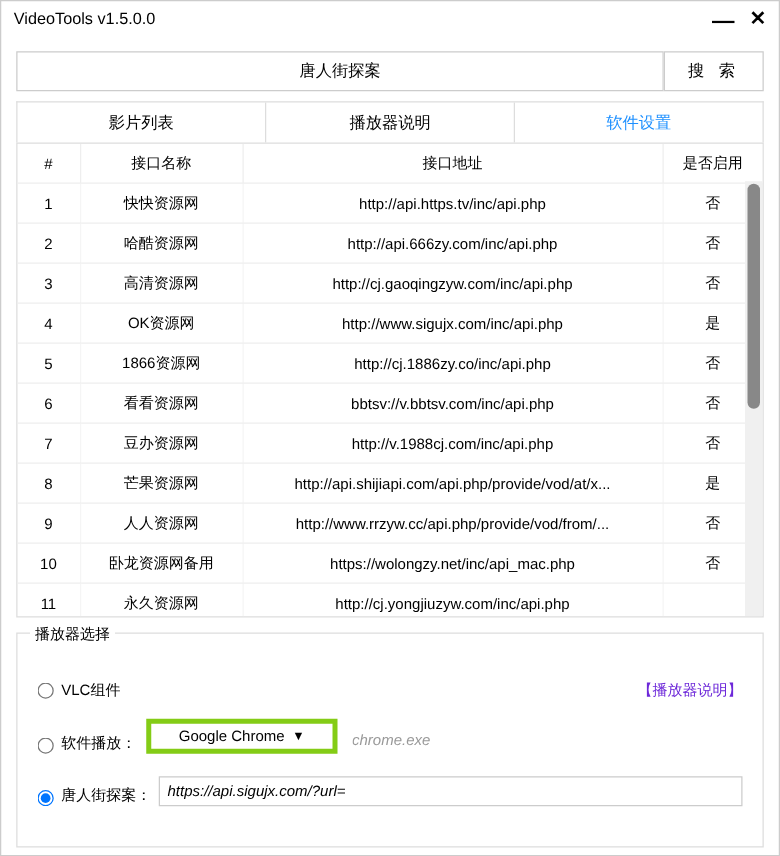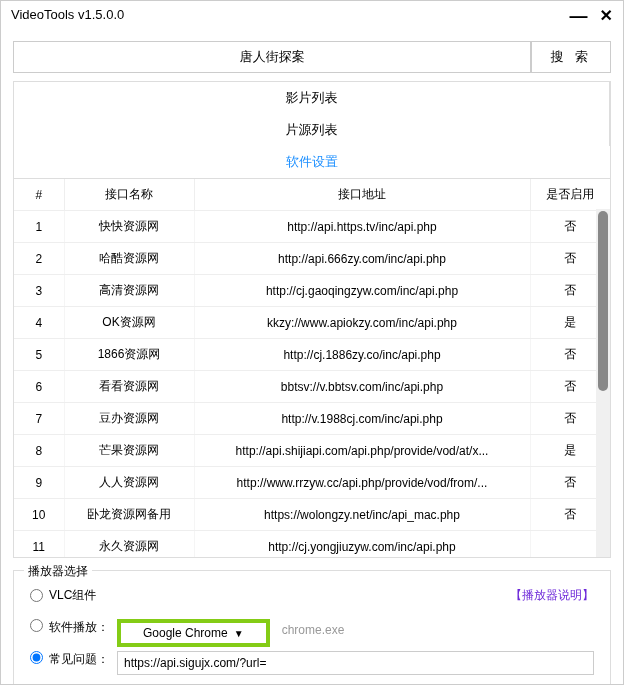--- a/index.html
+++ b/index.html
@@ -6,48 +6,48 @@
 body { font-family: "Microsoft YaHei", sans-serif; font-size: 12px; background: #fff; width: 624px; height: 685px; border: 1px solid #ccc; display: flex; flex-direction: column; }
 .titlebar { display: flex; align-items: flex-start; padding: 6px 10px; font-size: 13px; }
 .titlebar-title { flex: 1; }
 .titlebar-controls { display: flex; gap: 12px; align-items: center; }
 .min-icon { font-weight: bold; font-size: 18px; cursor: pointer; line-height: 1; }
 .close-icon { font-weight: bold; font-size: 16px; cursor: pointer; line-height: 1; }
 .content { padding: 10px 12px; display: flex; flex-direction: column; flex: 1; gap: 8px; }
 .search-row { display: flex; gap: 0; }
 .search-input { flex: 1; border: 1px solid #ccc; padding: 6px 8px; text-align: center; font-size: 13px; outline: none; }
 .search-btn { border: 1px solid #ccc; background: #fff; padding: 6px 18px; font-size: 13px; cursor: pointer; letter-spacing: 4px; }
-.tabs { display: flex; border: 1px solid #ddd; border-bottom: none; flex-direction: column; }
+.tabs { display: flex; border: 1px solid #ddd; border-bottom: none; }
 .tab { flex: 1; text-align: center; padding: 7px 0; font-size: 13px; border-right: 1px solid #ddd; cursor: pointer; }
 .tab:last-child { border-right: none; }
 .tab.active { color: #1e90ff; }
 .table-wrap { border: 1px solid #ddd; flex: 1; display: flex; flex-direction: column; overflow: hidden; position: relative; }
 .table-scroll { flex: 1; overflow: hidden; position: relative; }
 .scrollbar-track { position: absolute; right: 0; top: 30px; bottom: 0; width: 14px; background: #f0f0f0; }
 .scrollbar-thumb { position: absolute; right: 2px; top: 32px; width: 10px; height: 180px; background: #888; border-radius: 5px; }
 table { width: 100%; border-collapse: collapse; table-layout: fixed; }
 th, td { border-bottom: 1px solid #eee; padding: 7px 4px; text-align: center; font-size: 12px; white-space: nowrap; overflow: hidden; text-overflow: ellipsis; }
 th { font-weight: normal; background: #fff; border-right: 1px solid #eee; }
 td { border-right: 1px solid #f5f5f5; }
 th:last-child, td:last-child { border-right: none; }
 .col-idx { width: 50px; }
 .col-name { width: 130px; }
 .col-url { width: auto; }
 .col-enable { width: 80px; padding-right: 18px; }
 tbody tr.last-row td { border-bottom: none; padding-bottom: 2px; }
 .player-group { border: 1px solid #ddd; margin-top: 4px; padding: 12px 16px 18px 16px; position: relative; }
 .player-legend { position: absolute; top: -8px; left: 10px; background: #fff; padding: 0 4px; font-size: 12px; }
-.player-row { display: flex; align-items: flex-start; margin: 4px 0; gap: 6px; min-height: 28px; }
+.player-row { display: flex; align-items: flex-end; margin: 14px 0; gap: 6px; min-height: 28px; }
 .player-row.first { justify-content: space-between; }
 .radio { width: 13px; height: 13px; cursor: pointer; }
 .radio-label { font-size: 12px; min-width: 62px; }
 .player-help { color: #6d28d9; font-size: 12px; cursor: pointer; }
 .select-box { border: 4px solid #84cc16; padding: 3px 22px; font-size: 12px; cursor: pointer; display: inline-flex; align-items: center; gap: 6px; min-width: 120px; background: #fff; }
 .select-caret { font-size: 10px; }
-.text-input { border: 1px solid #ccc; padding: 4px 6px; font-size: 12px; flex: 1; outline: none; }
+.text-input { border: 1px solid #ccc; padding: 4px 6px; font-size: 12px; flex: 1; outline: none; font-style: italic; }
 .text-input.readonly { color: #999; border: none; background: transparent; }
 .bottom-row { display: flex; justify-content: space-between; padding: 4px 0 4px 0; }
 .bottom-btn { border: 1px solid #ccc; background: #fff; padding: 8px 28px; font-size: 12px; cursor: pointer; }
 </style>
 </head>
 <body>
 
 <div class="titlebar">
   <span class="titlebar-title">VideoTools v1.5.0.0</span>
   <div class="titlebar-controls">
@@ -58,21 +58,21 @@
 
 <div class="content">
   <div class="search-row">
     <input class="search-input" value="唐人街探案" style="">
     <button class="search-btn">搜 索</button>
   </div>
 
   <div style="display:flex;flex-direction:column;flex:1;">
     <div class="tabs">
       <div class="tab">影片列表</div>
-      <div class="tab">片源列表</div>
+      <div class="tab">播放器说明</div>
       <div class="tab active">软件设置</div>
     </div>
 
     <div class="table-wrap">
       <div class="table-scroll">
         <table>
           <colgroup>
             <col class="col-idx">
               <col class="col-name">
               <col class="col-url">
@@ -101,21 +101,21 @@
               </tr>
               <tr>
                 <td>3</td>
                 <td>高清资源网</td>
                 <td>http://cj.gaoqingzyw.com/inc/api.php</td>
                 <td>否</td>
               </tr>
               <tr>
                 <td>4</td>
                 <td>OK资源网</td>
-                <td>kkzy://www.apiokzy.com/inc/api.php</td>
+                <td>http://www.sigujx.com/inc/api.php</td>
                 <td>是</td>
               </tr>
               <tr>
                 <td>5</td>
                 <td>1866资源网</td>
                 <td>http://cj.1886zy.co/inc/api.php</td>
                 <td>否</td>
               </tr>
               <tr>
                 <td>6</td>
@@ -177,21 +177,21 @@
       <span class="radio-label">软件播放：</span>
       <span class="select-box">
         <span>Google Chrome</span>
         <span class="select-caret">▼</span>
       </span>
       <input class="text-input readonly" readonly="" style="max-width: 100px;" value="chrome.exe">
     </div>
 
     <div class="player-row">
       <input type="radio" class="radio" name="player" checked="" style="">
-      <span class="radio-label">常见问题：</span>
+      <span class="radio-label">唐人街探案：</span>
       <input class="text-input" value="https://api.sigujx.com/?url=" style="">
     </div>
   </fieldset>
 
   <div class="bottom-row">
     <button class="bottom-btn">检查更新</button>
     <button class="bottom-btn">常见问题</button>
     <button class="bottom-btn">关于软件</button>
   </div>
 </div>

